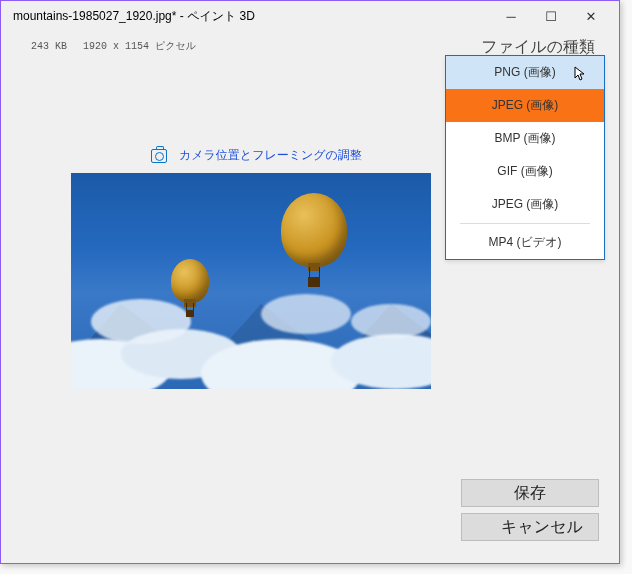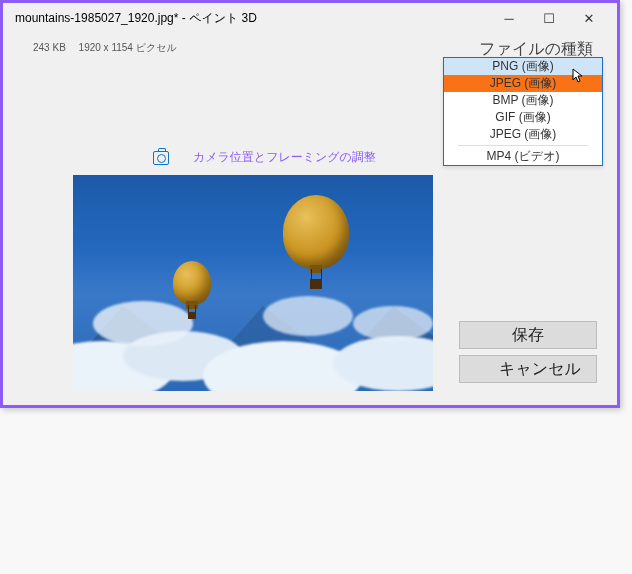--- a/index.html
+++ b/index.html
@@ -5,52 +5,53 @@
   * { box-sizing: border-box; margin: 0; padding: 0; }
   body {
     font-family: "Yu Gothic UI", "Meiryo", sans-serif;
     background: #f8f8f8;
     width: 632px;
     height: 574px;
     overflow: hidden;
   }
   .window {
     width: 620px;
-    height: 408px;
+    height: 564px;
     background: #f0f0f0;
-    border: 3px solid #8b5cf6;
+    border: 1px solid #8b5cf6;
     position: relative;
     box-shadow: 2px 2px 6px rgba(0,0,0,0.2);
   }
   .titlebar {
     height: 30px;
     display: flex;
     align-items: center;
     padding: 0 8px;
     font-size: 12px;
     color: #000;
   }
   .titlebar-text { flex: 1; padding-left: 4px; }
   .wc { width: 40px; height: 28px; display: flex; align-items: center; justify-content: center; font-size: 13px; color: #333; }
   .meta {
     position: absolute;
     top: 38px;
     left: 30px;
     font-size: 10px;
     color: #555;
+    font-family: Liberation Mono, monospace;
   }
   .meta span + span { margin-left: 10px; }
   .adjust {
     position: absolute;
     top: 146px;
     left: 150px;
     display: flex;
     align-items: center;
-    gap: 24px;
-    color: #8b5cf6;
+    gap: 12px;
+    color: #1d4ed8;
     font-size: 12px;
   }
   .cam-icon { width: 16px; height: 14px; border: 1.4px solid #0a75c8; border-radius: 2px; position: relative; }
   .cam-icon::before { content:""; position:absolute; top:-4px; left:4px; width:6px; height:3px; border:1.4px solid #0a75c8; border-bottom:none; border-radius:2px 2px 0 0; }
   .cam-icon::after { content:""; position:absolute; top:2px; left:3px; width:7px; height:7px; border:1.4px solid #0a75c8; border-radius:50%; }
   .preview {
     position: absolute;
     top: 172px;
     left: 70px;
     width: 360px;
@@ -91,21 +92,21 @@
   .balloon.sm .bl-rope.r2{ left:22px;}
 
   .side-label{
     position:absolute; top:36px; right:24px; font-size:16px; color:#444;
   }
   .filetype-menu{
     position:absolute; top:54px; right:14px; width:160px;
     border:1px solid #1a6fc4; background:#fff; font-size:12px;
     box-shadow:0 2px 4px rgba(0,0,0,0.1);
   }
-  .ft-item{ padding:0 0; text-align:center; color:#333; }
+  .ft-item{ padding:8px 0; text-align:center; color:#333; }
   .ft-item.hover{ background:#cfe5f7; position:relative;}
   .ft-item.sel{ background:#f97316;}
   .ft-sep{ height:1px; background:#ddd; margin:2px 14px;}
   .cursor{
     position:absolute; right:22px; top:12px; width:12px; height:16px; pointer-events:none;
   }
 
   .btn{
     position:absolute; right:20px; width:138px; height:28px;
     background:#dcdcdc; border:1px solid #bdbdbd; font-size:16px;

